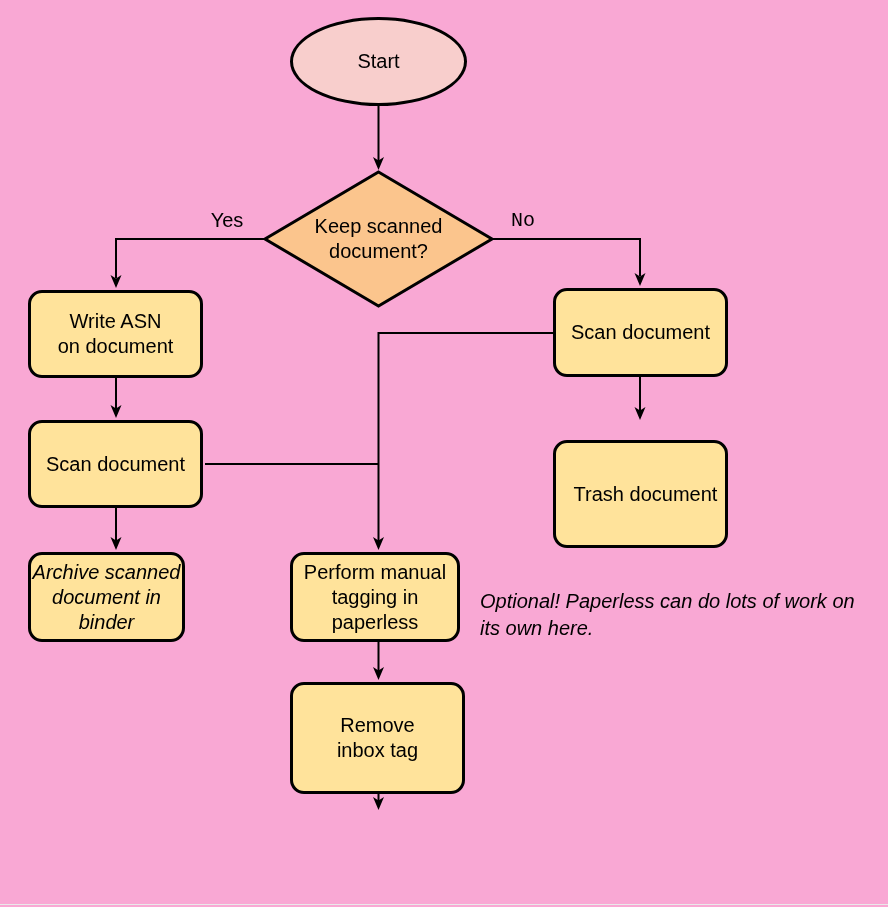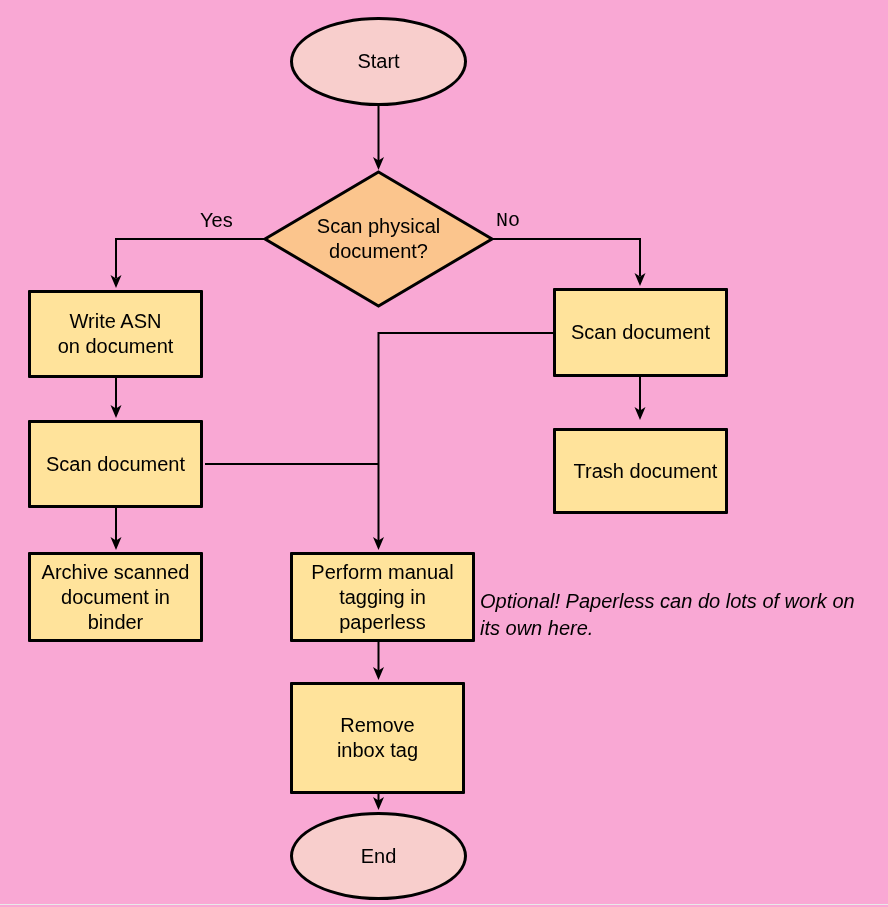--- a/index.html
+++ b/index.html
@@ -42,41 +42,41 @@
     position: absolute;
     box-sizing: border-box;
     border: 3px solid var(--stroke, #000);
     display: flex;
     align-items: center;
     justify-content: center;
     text-align: center;
   }
   .process {
     background: var(--process-fill, #FFE39B);
-    border-radius: 1px;
+    border-radius: 14px;
   }
   .terminal {
     background: var(--terminal-fill, #F8CECC);
     border-radius: 50%;
   }
   .node-label, .decision-label {
     white-space: pre-line;
     line-height: 25px;
   }
   .decision-label-wrap {
     position: absolute;
     left: 268px;
     top: 214px;
     width: 221px;
     text-align: center;
   }
   .edge-label {
     position: absolute;
     width: 54px;
-    text-align: left;
+    text-align: center;
     line-height: 23px;
   }
   .edge-label.yes { left: 200px; top: 209px; }
   .edge-label.no  { left: 496px; top: 209px; font-family: Liberation Mono, monospace; }
   .annotation {
     position: absolute;
     left: 480px;
     top: 588px;
     width: 410px;
     font-style: italic;
@@ -88,24 +88,24 @@
     left: 0;
     top: 904px;
     width: 888px;
     height: 1px;
     background: #e9e9e9;
   }
   
   .n-start     { left: 290px; top: 17px;  width: 177px; height: 89px; }
   .n-write-asn { left: 28px;  top: 290px; width: 175px; height: 88px; }
   .n-scan-l    { left: 28px;  top: 420px; width: 175px; height: 88px; }
-  .n-archive   { left: 28px;  top: 552px; width: 175px; height: 90px; }
+  .n-archive   { left: 28px;  top: 552px; width: 157px; height: 90px; font-style: italic; }
   .n-scan-r    { left: 553px; top: 288px; width: 175px; height: 89px; }
-  .n-trash     { left: 553px; top: 428px; width: 175px; height: 86px; padding-left: 10px; }
-  .n-tagging   { left: 290px; top: 552px; width: 185px; height: 90px; }
+  .n-trash     { left: 553px; top: 440px; width: 175px; height: 108px; padding-left: 10px; }
+  .n-tagging   { left: 290px; top: 552px; width: 170px; height: 90px; }
   .n-remove    { left: 290px; top: 682px; width: 175px; height: 112px; }
   .n-end       { left: 290px; top: 812px; width: 177px; height: 88px; }
 </style>
 </head>
 <body>
 
 <div class="canvas">
 
   <svg class="connector-layer" width="888" height="907" viewBox="0 0 888 907" xmlns="http://www.w3.org/2000/svg">
 
@@ -159,21 +159,21 @@
       <path d="M 378.5 770 L 378.5 801"></path>
       <polygon class="arrowhead" points="378.5,810 373,797 378.5,800.5 384,797"></polygon>
     </g>
   </svg>
 
   <div class="node terminal n-start">
     <span class="node-label">Start</span>
   </div>
 
   <div class="decision-label-wrap">
-    <span class="decision-label">Scan physical
+    <span class="decision-label">Keep scanned
 document?</span>
   </div>
 
   <div class="edge-label yes">Yes</div>
   <div class="edge-label no">No</div>
 
   <div class="node process n-write-asn">
     <span class="node-label">Write ASN
 on document</span>
   </div>
@@ -200,21 +200,18 @@
     <span class="node-label">Perform manual
 tagging in
 paperless</span>
   </div>
 
   <div class="node process n-remove">
     <span class="node-label">Remove
 inbox tag</span>
   </div>
 
-  <div class="node terminal n-end">
-    <span class="node-label">End</span>
-  </div>
 
   <div class="annotation">Optional! Paperless can do lots of work on
 its own here.</div>
 
   <div class="bottom-edge"></div>
 </div>
 
 </body></html>

